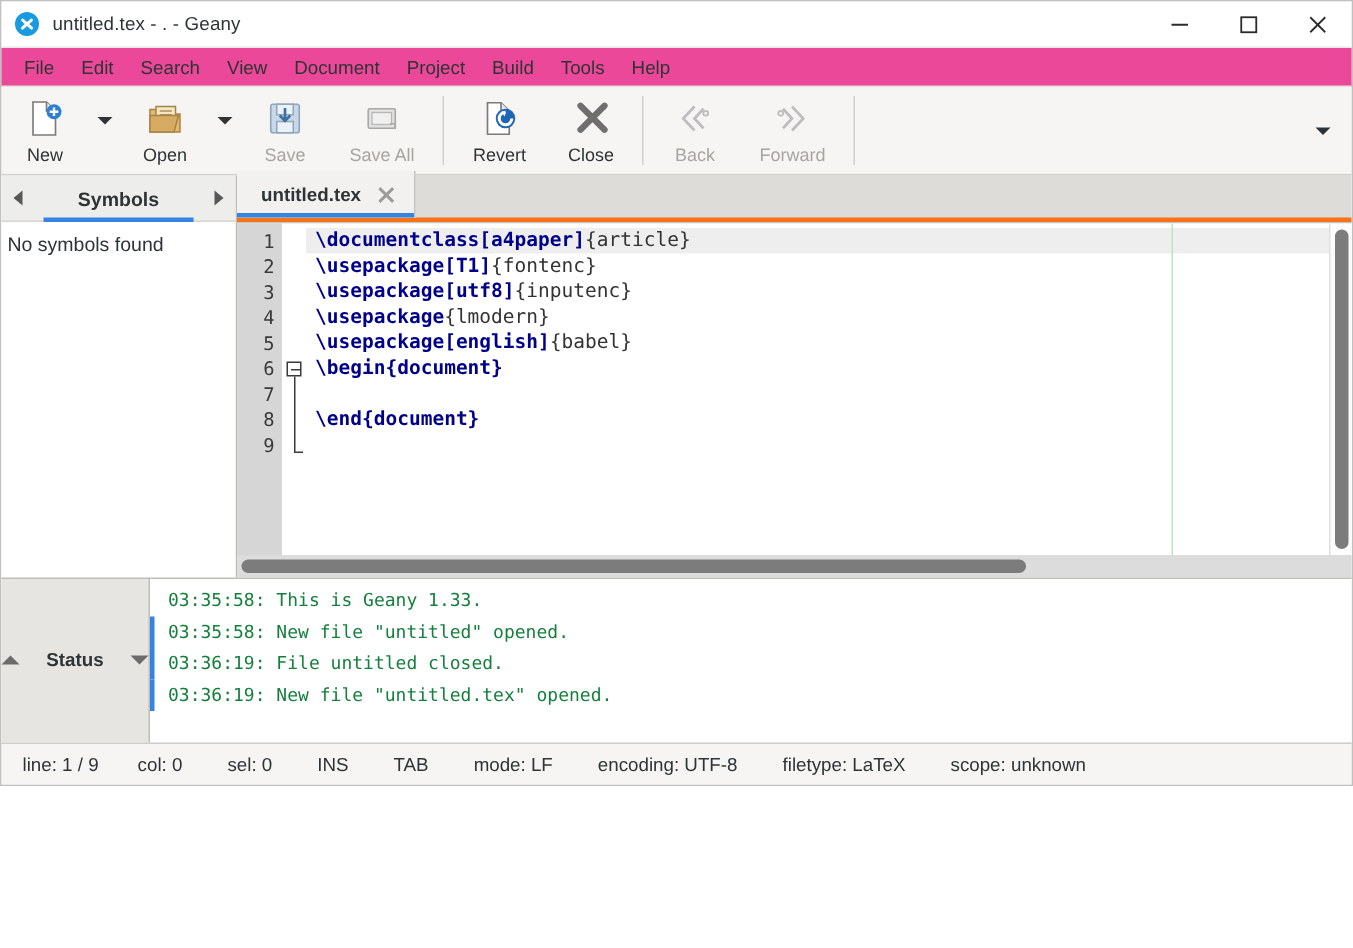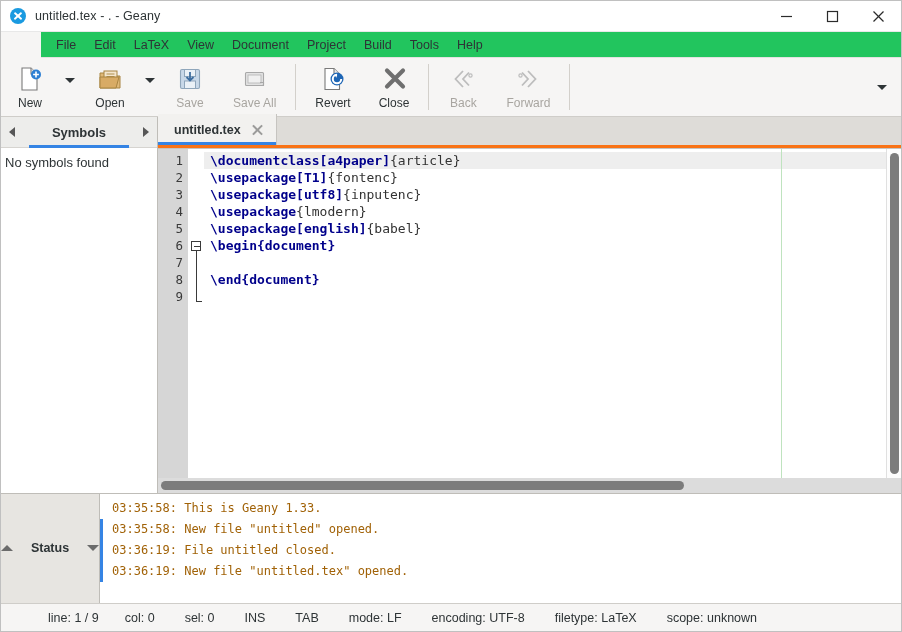--- a/index.html
+++ b/index.html
@@ -3,21 +3,21 @@
 <meta charset="utf-8">
 <style>
   * { box-sizing: border-box; margin: 0; padding: 0; }
   html, body {
     width: 902px; height: 632px;
     font-family: "Liberation Sans", sans-serif;
     background: #ffffff;
     overflow: hidden;
   }
   #app {
-    width: 902px; height: 632px;
+    width: 902px; height: 524px;
     display: flex; flex-direction: column;
     border: 1px solid #c0c0c0;
     background: #f6f5f4;
   }
 
   
   .titlebar {
     height: 31px; min-height: 31px;
     background: #ffffff;
     display: flex; align-items: center;
@@ -46,25 +46,24 @@
   .win-btn {
     width: 46px; height: 31px;
     display: flex; align-items: center; justify-content: center;
     color: #2b2b2b;
   }
   .win-btn svg { display: block; }
 
   
   .menubar {
     height: 26px; min-height: 26px;
-    background: #22c55e;
+    background: #ec4899;
     display: flex; align-items: center;
     padding-left: 6px;
     border-bottom: 1px solid #e4e2e0;
-    margin-left: 40px;
   }
   .menu-item {
     font-size: 12.5px; color: #2e3436;
     padding: 3px 9px;
     white-space: nowrap;
   }
 
   
   .toolbar {
     height: 59px; min-height: 59px;
@@ -275,42 +274,42 @@
     padding: 6px 0 8px 0;
     border-right: 1px solid #bfbdb8;
   }
   .msg-up  { width:0;height:0;border-left:6px solid transparent;border-right:6px solid transparent;border-bottom:6px solid #6b6b6b; }
   .msg-down{ width:0;height:0;border-left:6px solid transparent;border-right:6px solid transparent;border-top:6px solid #6b6b6b; }
   .msg-tab-label { font-size: 12.5px; font-weight: bold; color: #2e3436; }
   .msg-list {
     flex: 1; background: #ffffff;
     padding: 4px 0 0 0;
     font-family: "DejaVu Sans Mono", monospace;
-    font-size: 12px; color: #a16207;
+    font-size: 12px; color: #15803d;
     overflow: hidden;
   }
   .msg-row {
     height: 21px; line-height: 21px;
     padding-left: 9px;
     border-left: 3px solid transparent;
     white-space: pre;
   }
   .msg-row.marked { border-left-color: #3584e4; }
 
   
   .statusbar {
     height: 28px; min-height: 28px;
     background: #f6f5f4;
     border-top: 1px solid #cfcdc9;
     display: flex; align-items: center;
     font-size: 12.5px; color: #2e3436;
     padding-left: 14px;
   }
   .sb-cell { margin-right: 30px; white-space: nowrap; }
-  .sb-cell.tight { margin-right: 26px; margin-left: 33px; }
+  .sb-cell.tight { margin-right: 26px; }
 </style>
 </head>
 <body>
 
 <div id="app">
 
   <div class="titlebar">
     <div class="app-icon"></div>
     <div class="title-text">untitled.tex - . - Geany</div>
     <div class="win-buttons">
@@ -329,21 +328,21 @@
             <line x1="1.5" y1="1.5" x2="11.5" y2="11.5" stroke="#2b2b2b" stroke-width="1.2"></line>
             <line x1="11.5" y1="1.5" x2="1.5" y2="11.5" stroke="#2b2b2b" stroke-width="1.2"></line>
           </svg>
       </div>
     </div>
   </div>
 
   <div class="menubar">
     <div class="menu-item">File</div>
     <div class="menu-item">Edit</div>
-    <div class="menu-item">LaTeX</div>
+    <div class="menu-item">Search</div>
     <div class="menu-item">View</div>
     <div class="menu-item">Document</div>
     <div class="menu-item">Project</div>
     <div class="menu-item">Build</div>
     <div class="menu-item">Tools</div>
     <div class="menu-item">Help</div>
   </div>
 
   <div class="toolbar">
 

